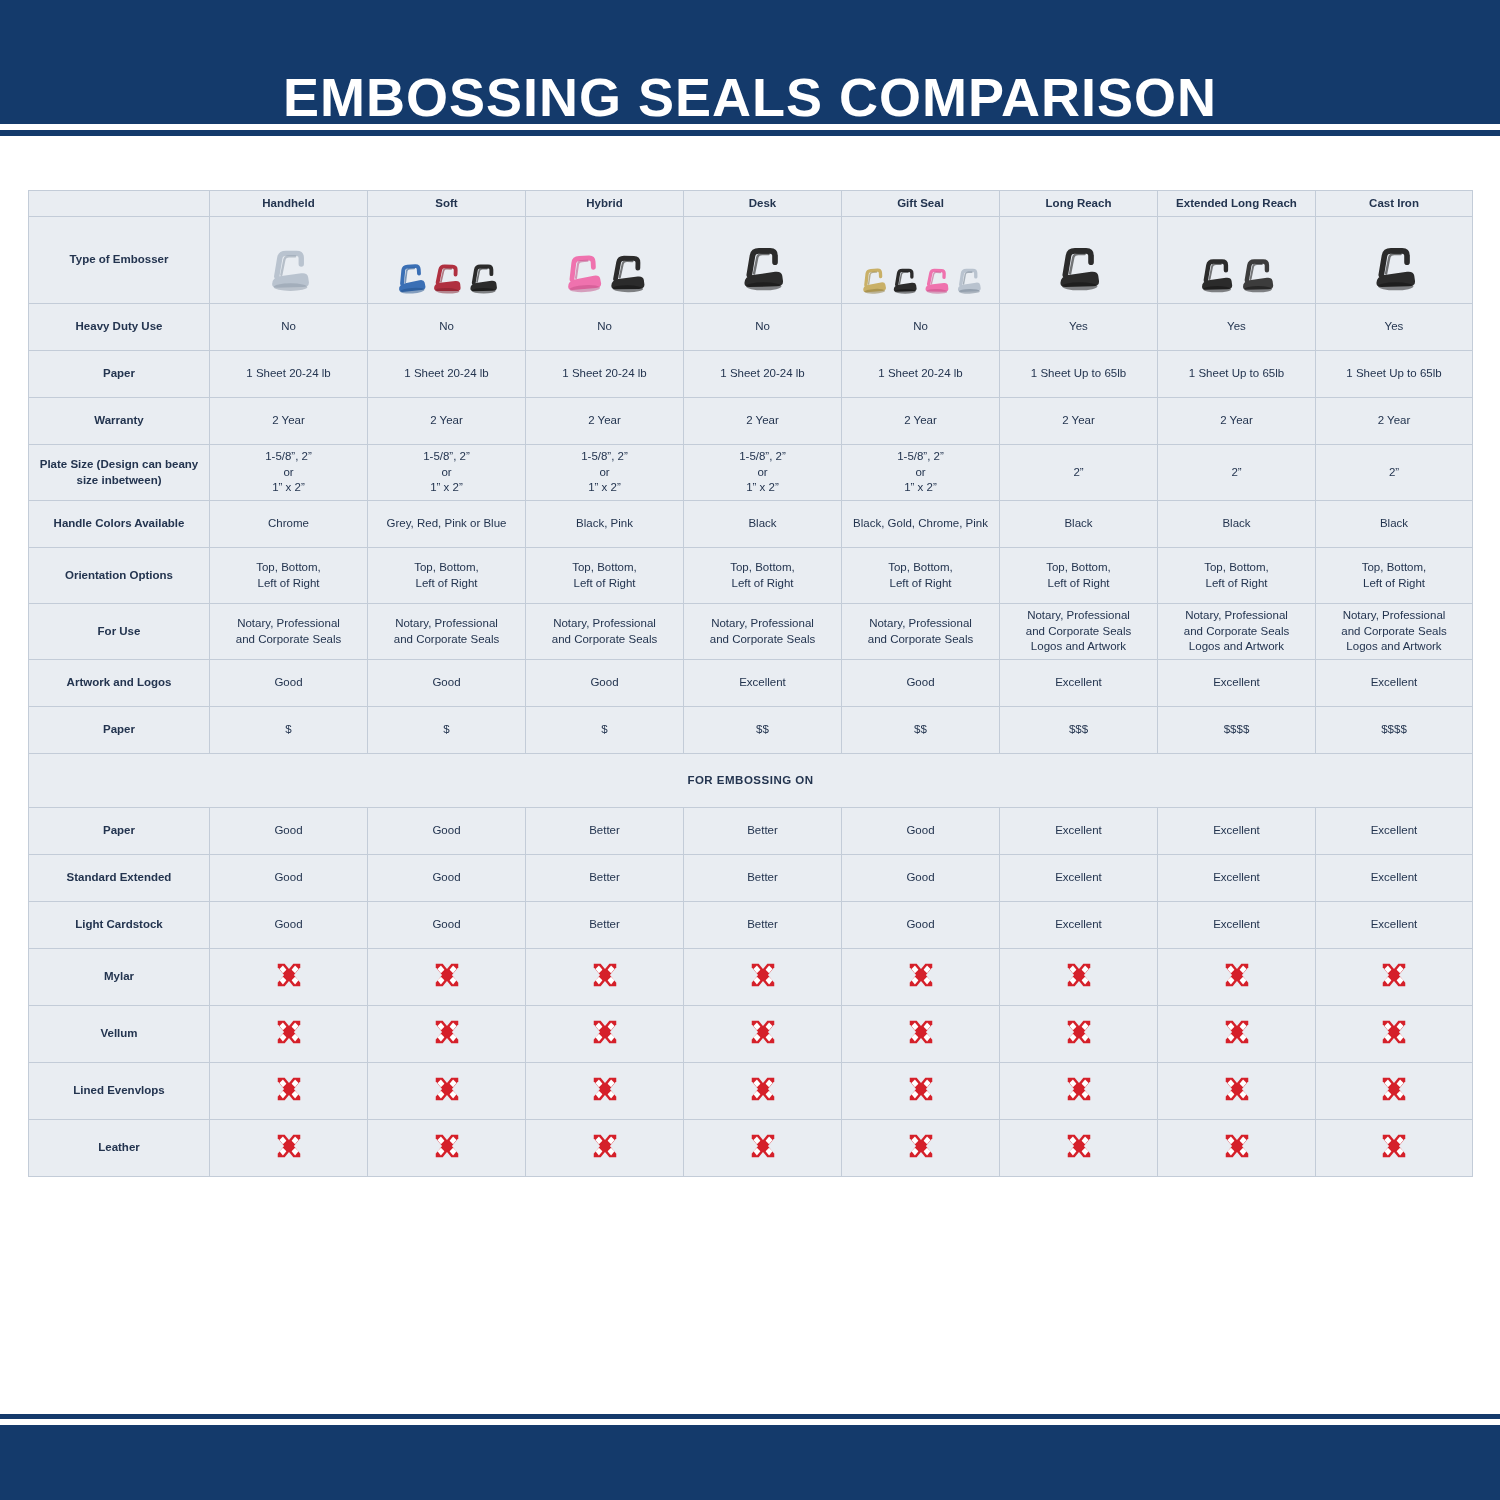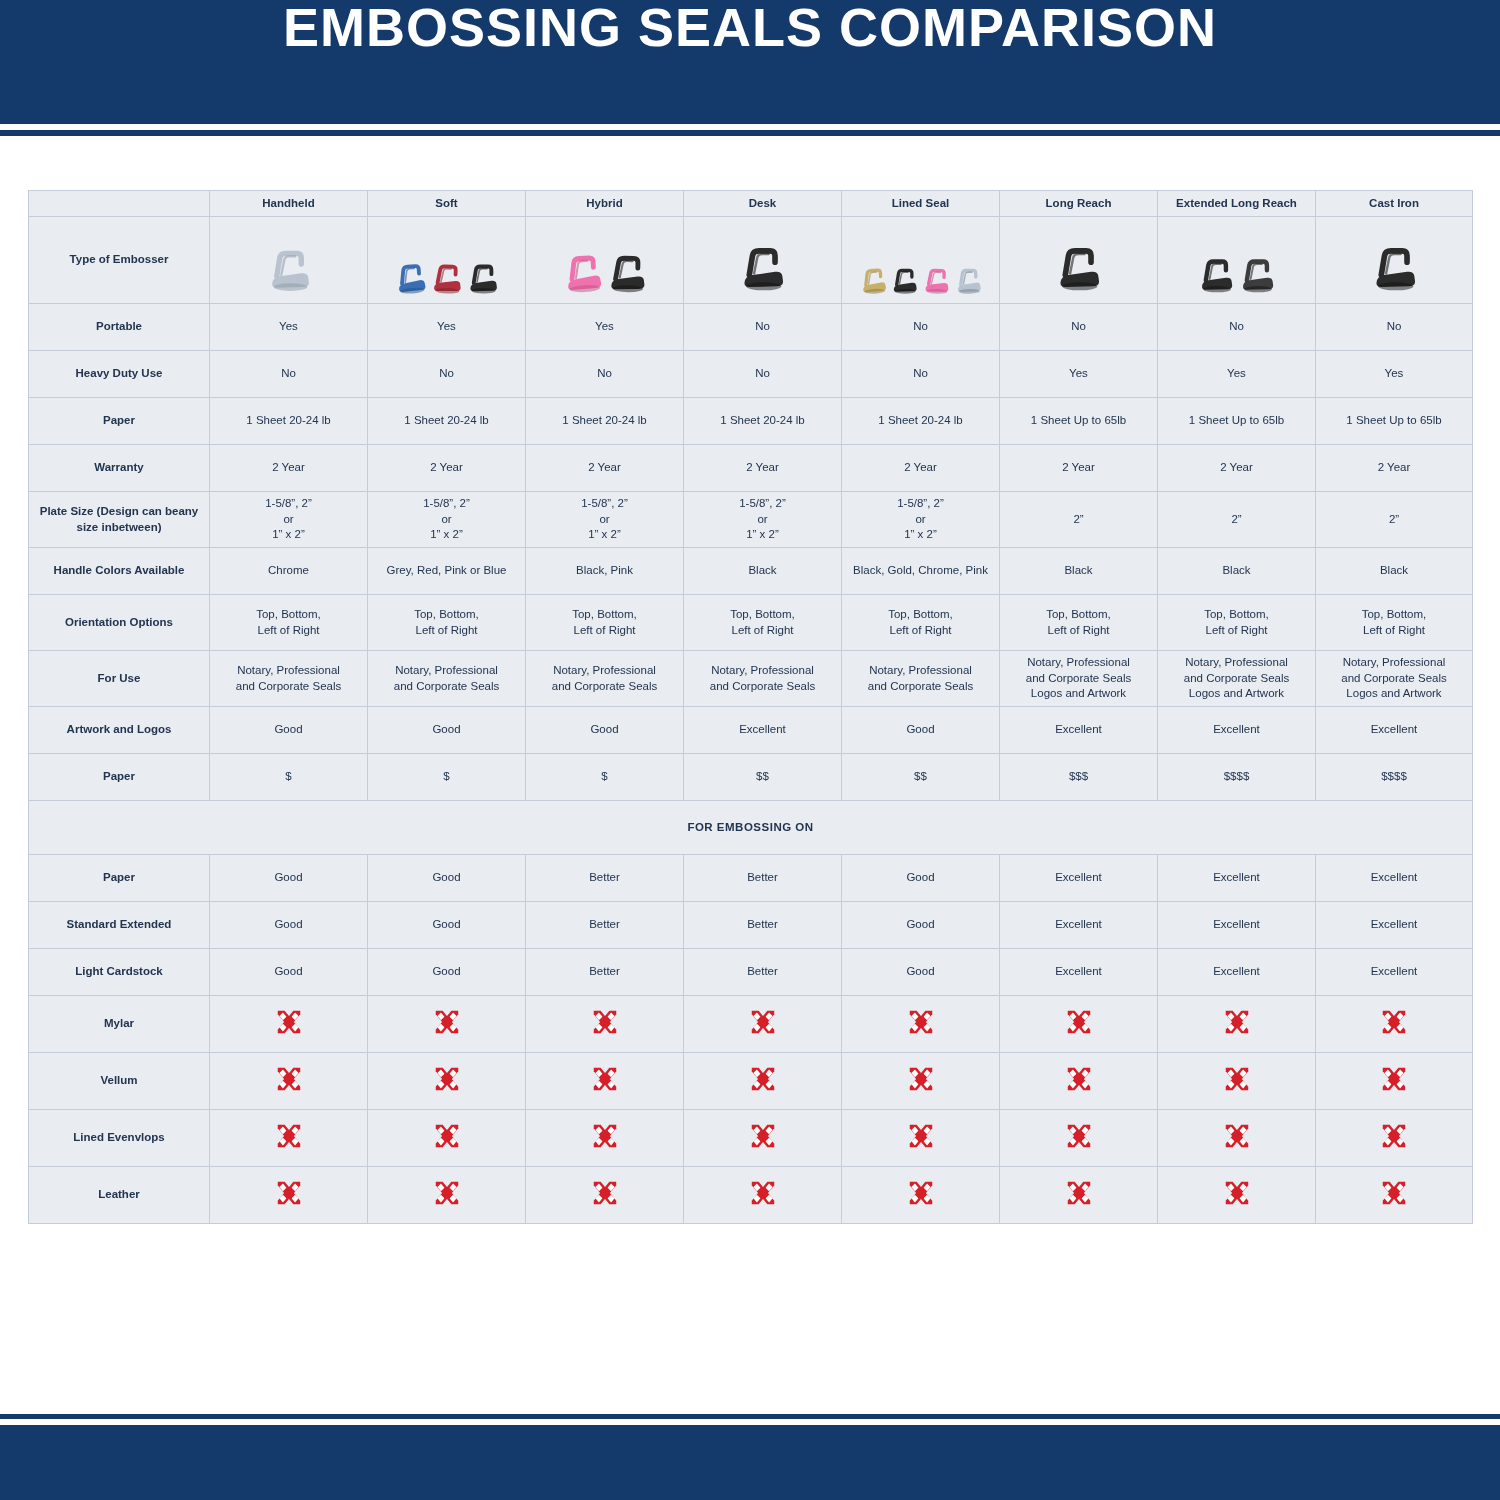--- a/index.html
+++ b/index.html
@@ -10,21 +10,21 @@
     font-family: "Liberation Sans", sans-serif;
     color: #1b2a4a;
     overflow: hidden;
   }
   .page { position: relative; width: 1500px; height: 1500px; background: #ffffff; }
 
   
   .banner {
     background: #143a6b;
     height: 124px;
-    display: flex; align-items: flex-start; justify-content: center;
+    display: flex; align-items: flex-end; justify-content: center;
   }
   .banner-title {
     color: #ffffff;
     font-size: 54px;
     font-weight: bold;
     letter-spacing: 1px;
     text-align: center;
     line-height: 1;
   }
   .banner-underline {
@@ -137,21 +137,21 @@
         <col style="width:158px">
           <col style="width:157px">
       </colgroup>
       <tbody id="table-body">
           <tr>
             <th class="corner"></th>
             <th class="colhead">Handheld</th>
             <th class="colhead">Soft</th>
             <th class="colhead">Hybrid</th>
             <th class="colhead">Desk</th>
-            <th class="colhead">Lined Seal</th>
+            <th class="colhead">Gift Seal</th>
             <th class="colhead">Long Reach</th>
             <th class="colhead">Extended Long Reach</th>
             <th class="colhead">Cast Iron</th>
           </tr>
           <tr>
             <td class="rowlabel">Type of Embosser</td>
             <td class="imgcell">
               <div class="emb-wrap">
                 <svg viewBox="0 0 60 70" width="46" height="56" style="transform:rotate(0deg)">
                   <path d="M8 52 Q8 44 18 42 L46 38 Q54 37 55 43 L56 50 Q56 56 48 56 L14 57 Q8 57 8 52 Z" fill="#b9c3cf"></path>
@@ -266,31 +266,20 @@
             <td class="imgcell">
               <div class="emb-wrap">
                 <svg viewBox="0 0 60 70" width="48.300000000000004" height="58.800000000000004" style="transform:rotate(0deg)">
                   <path d="M8 52 Q8 44 18 42 L46 38 Q54 37 55 43 L56 50 Q56 56 48 56 L14 57 Q8 57 8 52 Z" fill="#2b2b2b"></path>
                   <path d="M14 42 L18 18 Q19 12 26 12 L40 12 Q46 12 46 18 L46 26" fill="none" stroke="#2b2b2b" stroke-width="7" stroke-linecap="round"></path>
                   <path d="M20 40 L24 20 Q25 16 30 16 L38 16" fill="none" stroke="#111" stroke-width="3" stroke-linecap="round" opacity="0.55"></path>
                   <ellipse cx="32" cy="56" rx="22" ry="5" fill="#111" opacity="0.5"></ellipse>
                 </svg>
               </div>
             </td>
-          </tr>
-          <tr class="row-mid">
-            <td class="rowlabel">Portable</td>
-            <td class="cell-multiline">Yes</td>
-            <td class="cell-multiline">Yes</td>
-            <td class="cell-multiline">Yes</td>
-            <td class="cell-multiline">No</td>
-            <td class="cell-multiline">No</td>
-            <td class="cell-multiline">No</td>
-            <td class="cell-multiline">No</td>
-            <td class="cell-multiline">No</td>
           </tr>
           <tr class="row-mid">
             <td class="rowlabel">Heavy Duty Use</td>
             <td class="cell-multiline">No</td>
             <td class="cell-multiline">No</td>
             <td class="cell-multiline">No</td>
             <td class="cell-multiline">No</td>
             <td class="cell-multiline">No</td>
             <td class="cell-multiline">Yes</td>
             <td class="cell-multiline">Yes</td>

